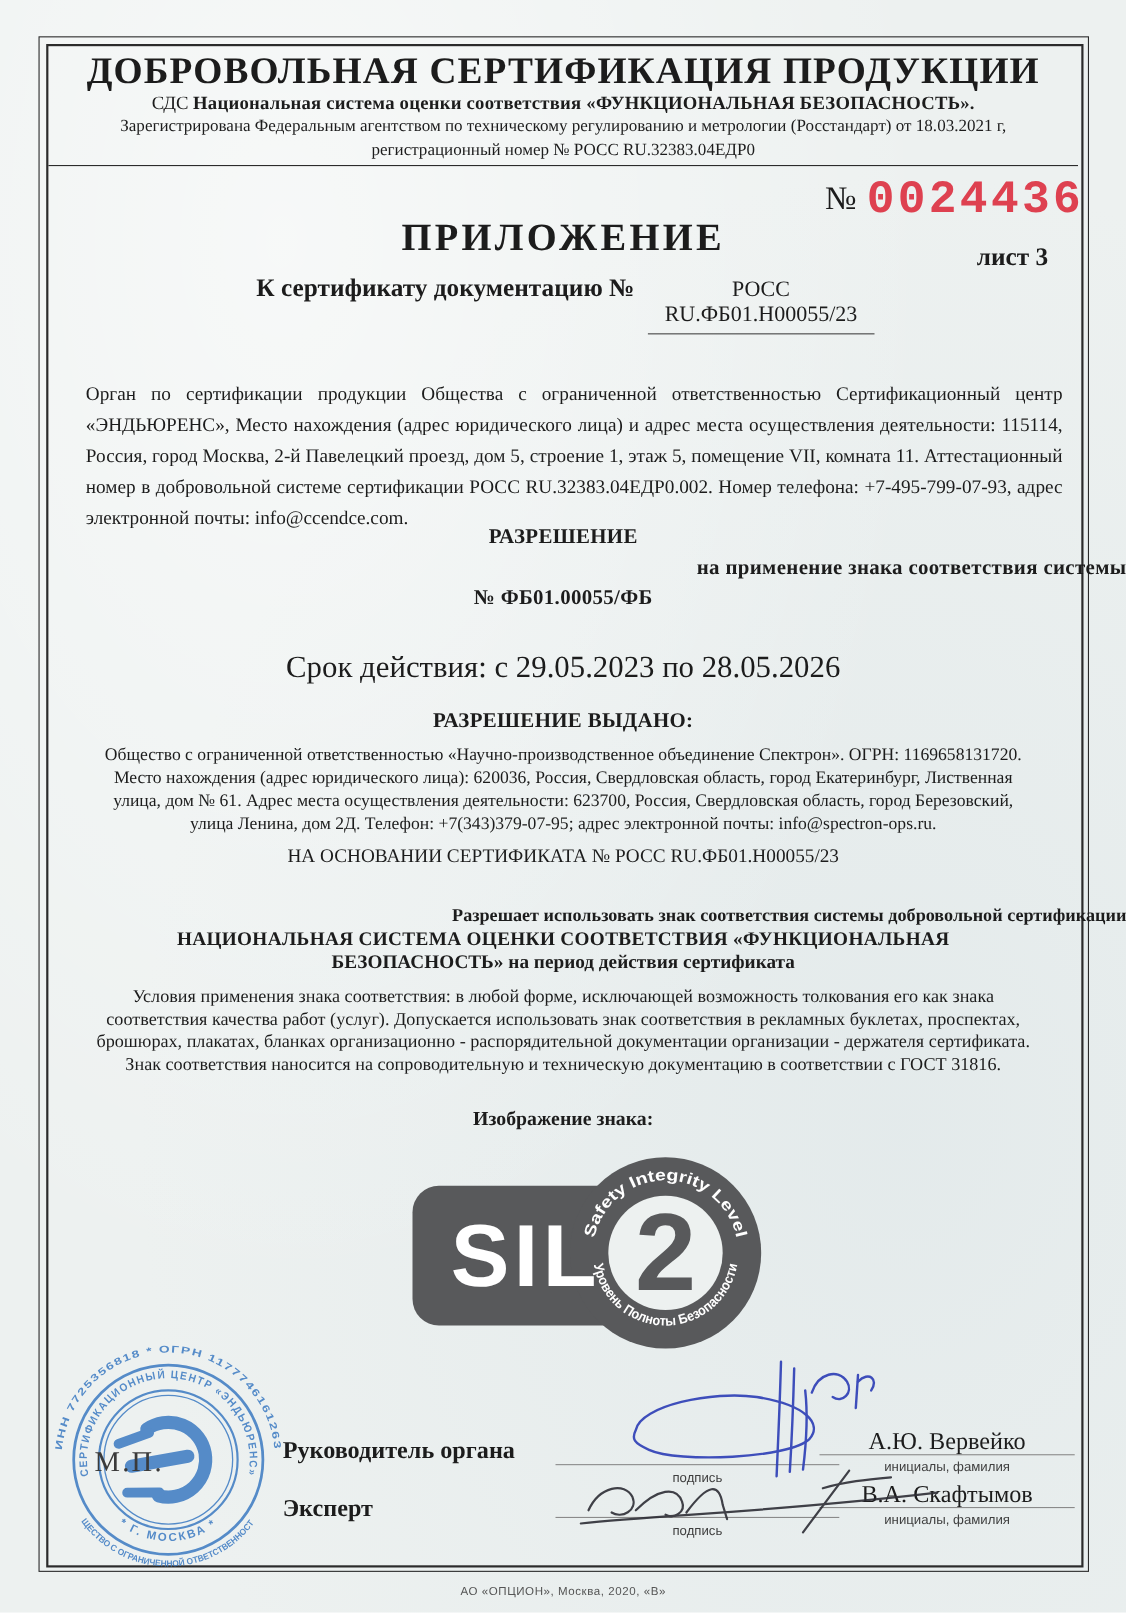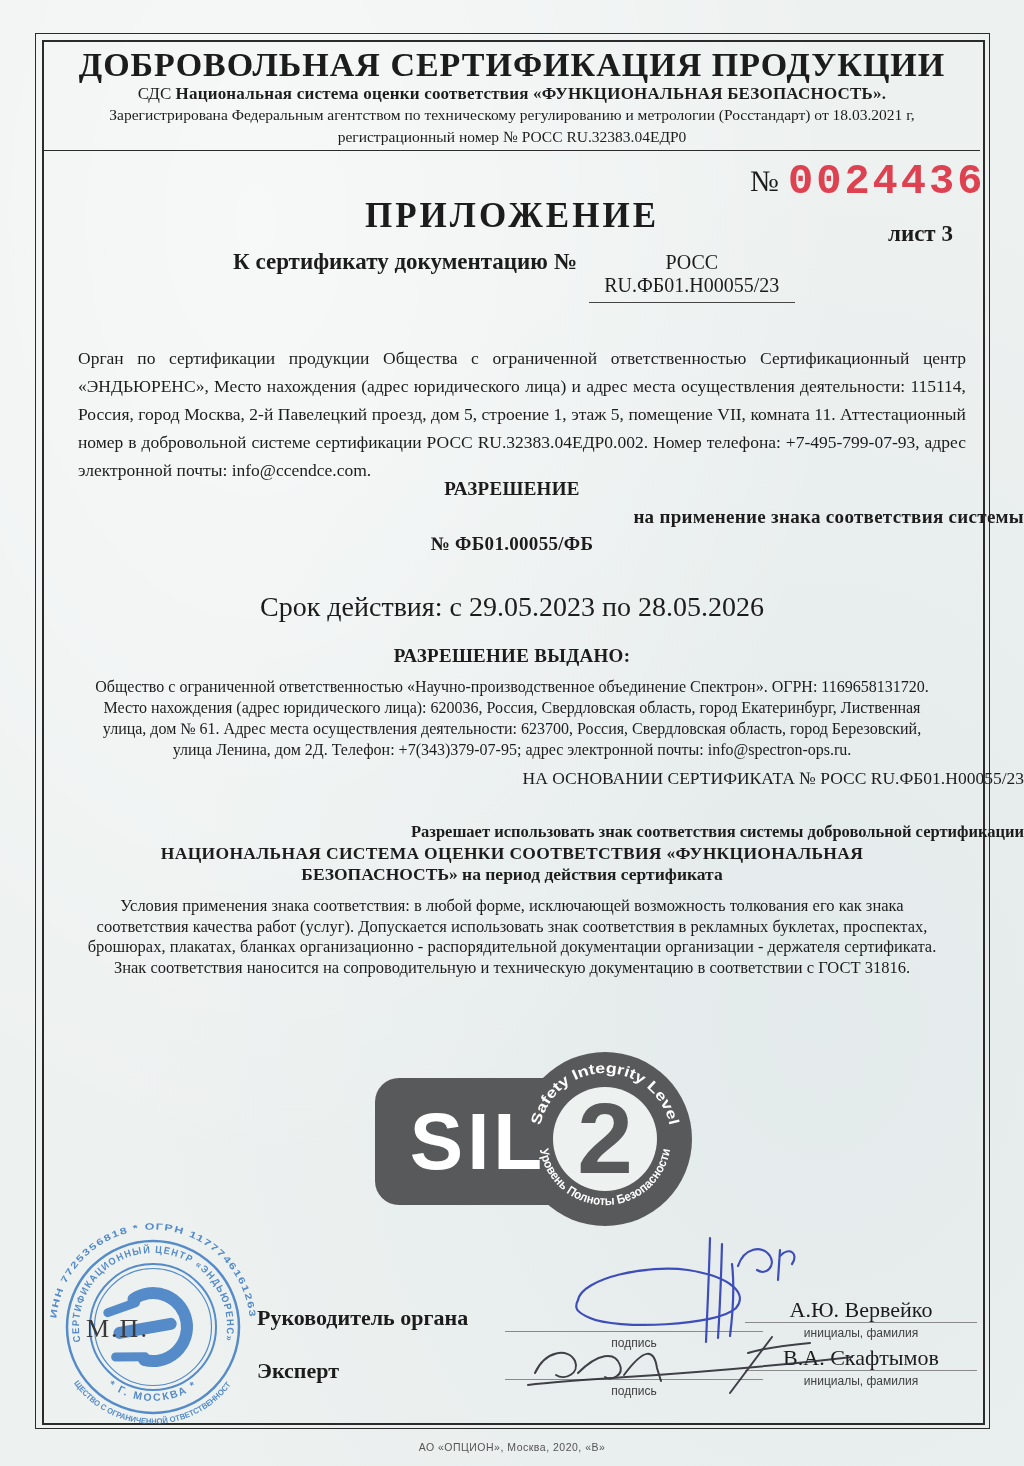--- a/index.html
+++ b/index.html
@@ -35,21 +35,21 @@
                   border-bottom:1.5px solid #444;padding-bottom:5px;}
   .par-org{left:78px;top:316px;width:888px;font-size:17.5px;line-height:28px;
            text-align:justify;text-align-last:left;margin-top:28px;}
   .b19{font-size:19px;font-weight:bold;letter-spacing:.3px;}
   .perm-1{top:478px;}
   .perm-2{top:506px;text-align:right;}
   .perm-3{top:533px;}
   .validity{top:580px;font-size:28px;margin-top:11px;}
   .issued-title{top:645px;}
   .par-issued{left:84px;top:676px;width:856px;font-size:16px;line-height:21px;text-align:center;}
-  .based-on{top:768px;font-size:17.5px;text-align:right;}
+  .based-on{top:768px;font-size:17.5px;}
   .grant-1{top:822px;font-size:16.5px;font-weight:bold;text-align:right;}
   .grant-2{top:843px;font-size:17.5px;font-weight:bold;letter-spacing:.3px;}
   .grant-3{top:864px;font-size:17.5px;font-weight:bold;}
   .par-cond{left:84px;top:896px;width:856px;font-size:16.5px;line-height:20.5px;text-align:center;}
   .mark-label{top:1007px;font-size:18px;font-weight:bold;}
   .sil-svg{left:360px;top:1042px;}
   .stamp-svg{left:47px;top:1221px;opacity:.85;}
   .mp{left:86px;top:1314px;font-size:26px;letter-spacing:2px;color:#3a3a3a;}
   .role{left:257px;font-size:22px;font-weight:bold;}
   .role-1{top:1305px;}
@@ -110,20 +110,21 @@
   <div class="abs par-issued">Общество с ограниченной ответственностью «Научно-производственное объединение Спектрон». ОГРН: 1169658131720. Место нахождения (адрес юридического лица): 620036, Россия, Свердловская область, город Екатеринбург, Лиственная улица, дом № 61. Адрес места осуществления деятельности: 623700, Россия, Свердловская область, город Березовский, улица Ленина, дом 2Д. Телефон: +7(343)379-07-95; адрес электронной почты: info@spectron-ops.ru.</div>
 
   <div class="abs ctr based-on">НА ОСНОВАНИИ СЕРТИФИКАТА № РОСС RU.ФБ01.Н00055/23</div>
 
   <div class="abs ctr grant-1">Разрешает использовать знак соответствия системы добровольной сертификации</div>
   <div class="abs ctr grant-3">БЕЗОПАСНОСТЬ» на период действия сертификата</div>
   <div class="abs ctr grant-2">НАЦИОНАЛЬНАЯ СИСТЕМА ОЦЕНКИ СООТВЕТСТВИЯ «ФУНКЦИОНАЛЬНАЯ</div>
 
   <div class="abs par-cond">Условия применения знака соответствия: в любой форме, исключающей возможность толкования его как знака соответствия качества работ (услуг). Допускается использовать знак соответствия в рекламных буклетах, проспектах, брошюрах, плакатах, бланках организационно - распорядительной документации организации - держателя сертификата. Знак соответствия наносится на сопроводительную и техническую документацию в соответствии с ГОСТ 31816.</div>
 
+  <div class="abs ctr mark-label">Изображение знака:</div>
 
   <svg class="abs sil-svg" width="350" height="200" viewBox="0 0 350 200">
     <defs>
       <path id="sil-arc-top" d="M 180 85.5 A 66 66 0 0 1 310 85.5" fill="none"></path>
       <path id="sil-arc-bottom" d="M 180 108.5 A 66 66 0 0 0 310 108.5" fill="none"></path>
     </defs>
     <rect x="15" y="36" width="210" height="127" rx="24" fill="#58595b"></rect>
     <circle cx="245" cy="97" r="87" fill="#58595b"></circle>
     <circle cx="245" cy="97" r="52" fill="#edf1f0"></circle>
     <text x="118" y="127" text-anchor="middle" font-family="Liberation Sans, sans-serif" font-weight="bold" font-size="80" letter-spacing="4" fill="#ffffff">SIL</text>

